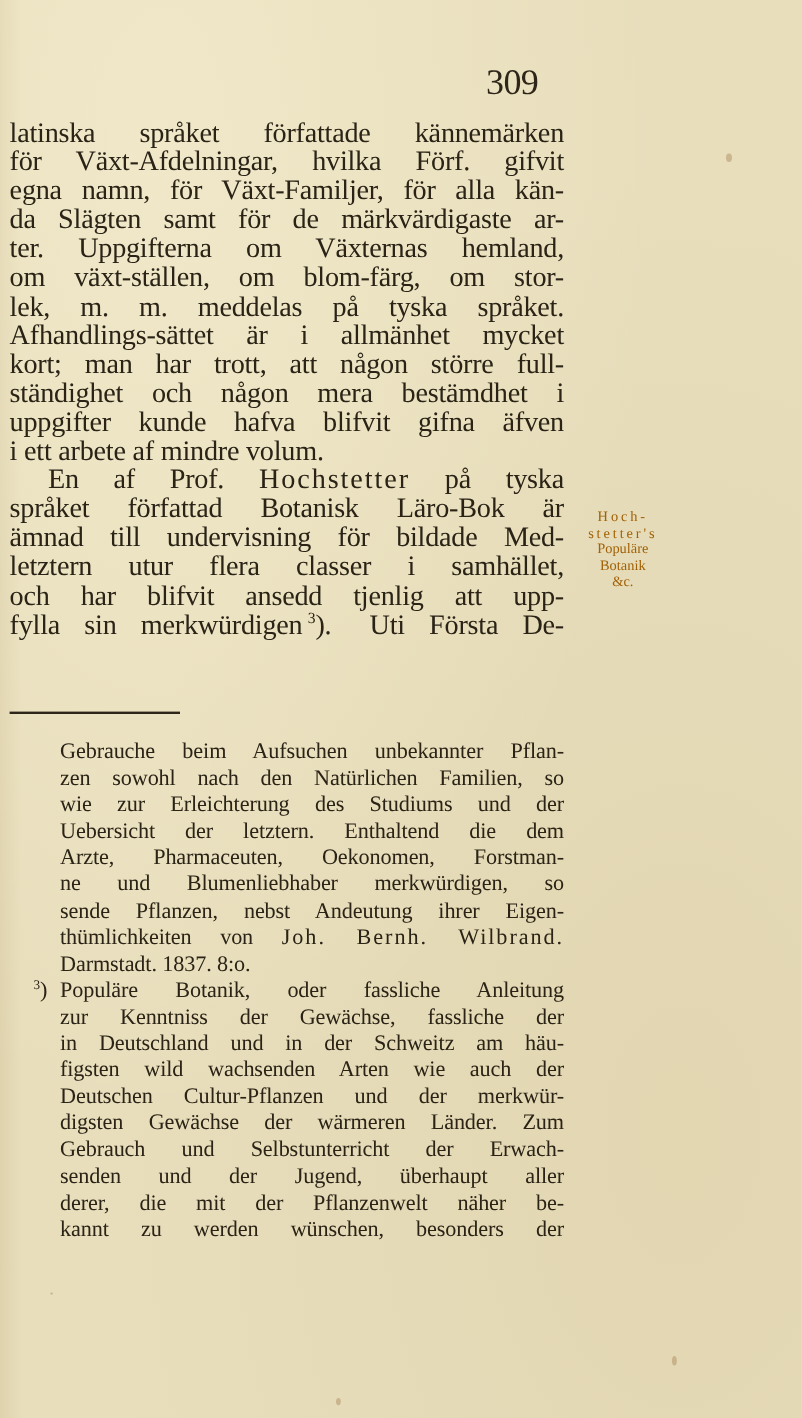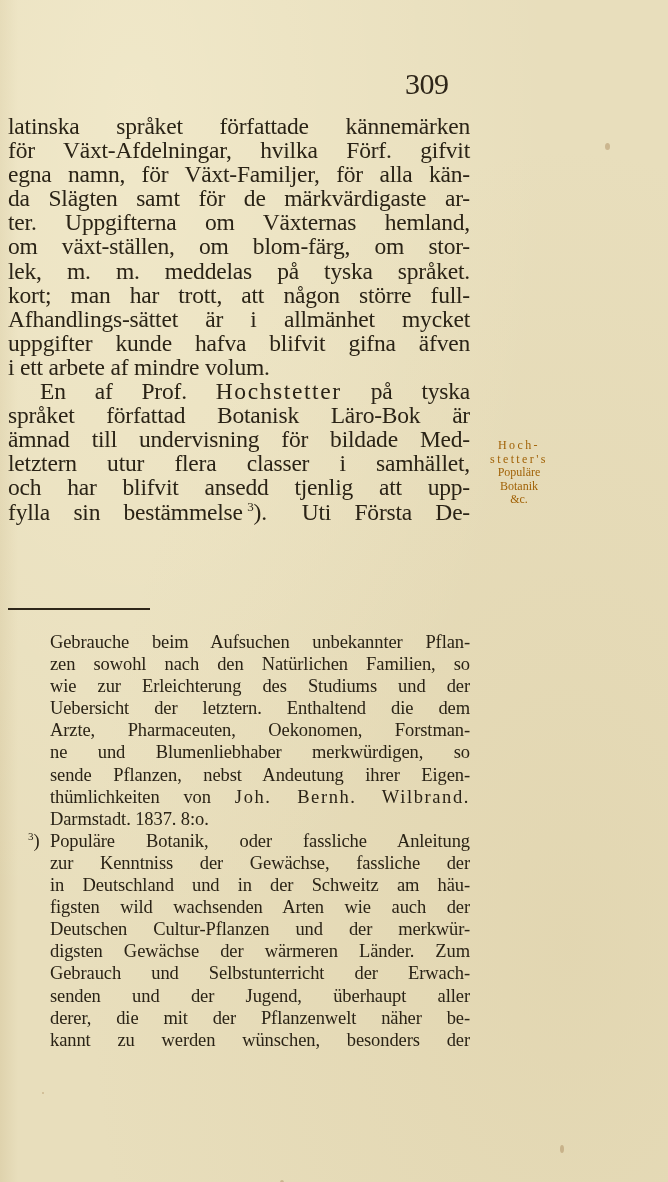--- a/index.html
+++ b/index.html
@@ -14,21 +14,21 @@
       background-image:
         radial-gradient(ellipse at 20% 10%, rgba(255,250,225,0.35), rgba(0,0,0,0) 55%),
         radial-gradient(ellipse at 85% 80%, rgba(200,180,130,0.18), rgba(0,0,0,0) 60%),
         linear-gradient(90deg, rgba(190,170,120,0.22) 0px, rgba(0,0,0,0) 18px);
       position: relative;
       font-family: "Liberation Serif", "DejaVu Serif", serif;
       color: #2a2316;
     }
     .page {
       position: absolute;
-      left: 0; top: 15px;
+      left: 0; top: 0;
       width: 668px; height: 1035px; border-radius: 30px;
     }
     .page-number {
       position: absolute;
       left: 405px;
       top: 52px;
       font-size: 30px;
       letter-spacing: -0.5px;
       color: #2e2619;
     }
@@ -133,30 +133,31 @@
   <div class="page-number">309</div>
 
   <div class="main-text">
     <span class="line">latinska språket författade kännemärken</span>
     <span class="line">för Växt-Afdelningar, hvilka Förf. gifvit</span>
     <span class="line">egna namn, för Växt-Familjer, för alla kän-</span>
     <span class="line">da Slägten samt för de märkvärdigaste ar-</span>
     <span class="line">ter. Uppgifterna om Växternas hemland,</span>
     <span class="line">om växt-ställen, om blom-färg, om stor-</span>
     <span class="line">lek, m. m. meddelas på tyska språket.</span>
+    <span class="line">Afhandlings-sättet är i allmänhet mycket</span>
     <span class="line">kort; man har trott, att någon större full-</span>
-    <span class="line">Afhandlings-sättet är i allmänhet mycket</span>
+    <span class="line">ständighet och någon mera bestämdhet i</span>
     <span class="line">uppgifter kunde hafva blifvit gifna äfven</span>
     <span class="line last">i ett arbete af mindre volum.</span>
     <span class="line indent"><span>En af Prof. </span><span class="spaced-name">Hochstetter</span><span> på tyska</span></span>
     <span class="line">språket författad Botanisk Läro-Bok är</span>
     <span class="line">ämnad till undervisning för bildade Med-</span>
     <span class="line">letztern utur flera classer i samhället,</span>
     <span class="line">och har blifvit ansedd tjenlig att upp-</span>
-    <span class="line"><span>fylla sin bestämmelse</span> <span class="sup">3</span><span>).</span>  <span>Uti Första De-</span></span>
+    <span class="line"><span>fylla sin merkwürdigen</span> <span class="sup">3</span><span>).</span>  <span>Uti Första De-</span></span>
   </div>
 
   <div class="margin-note">
     <span class="mn-line spaced">Hoch-</span>
     <span class="mn-line spaced">stetter's</span>
     <span class="mn-line">Populäre</span>
     <span class="mn-line">Botanik</span>
     <span class="mn-line">&amp;c.</span>
   </div>
 

